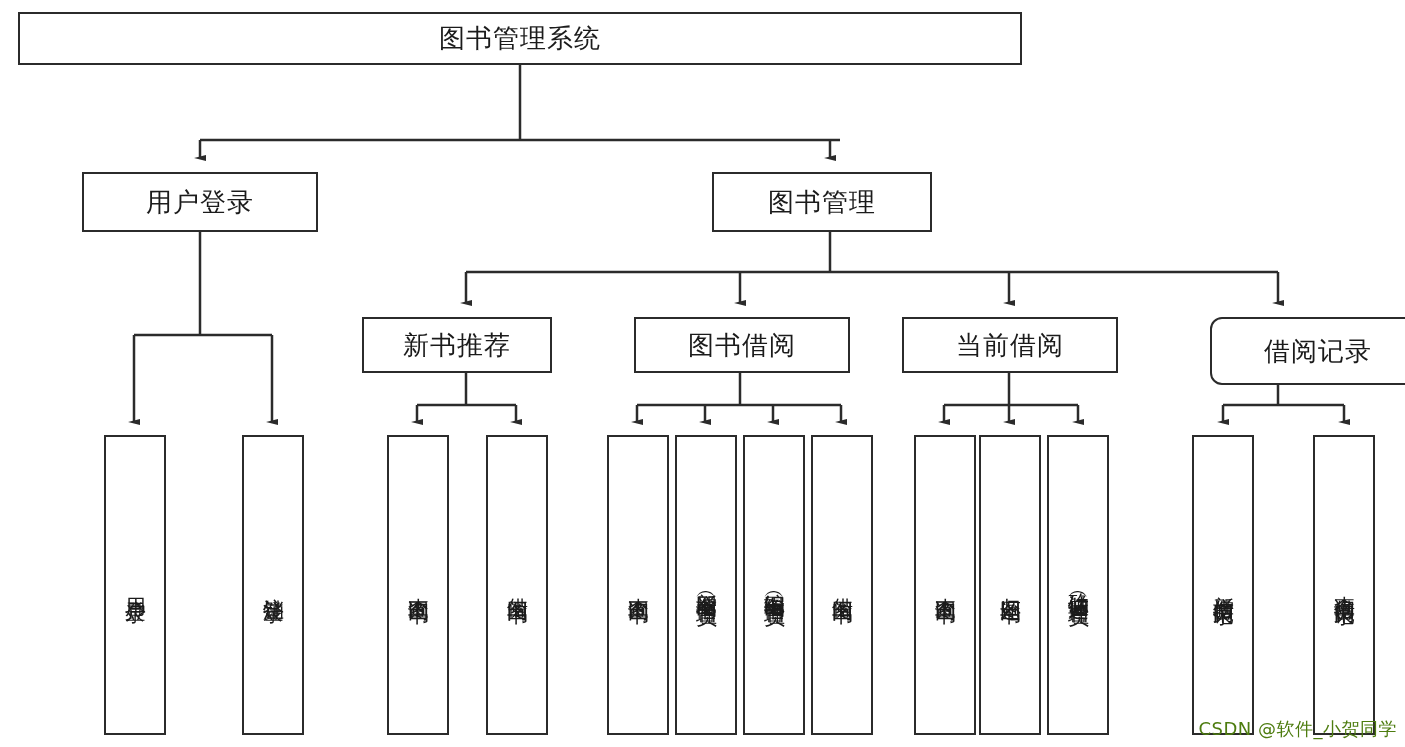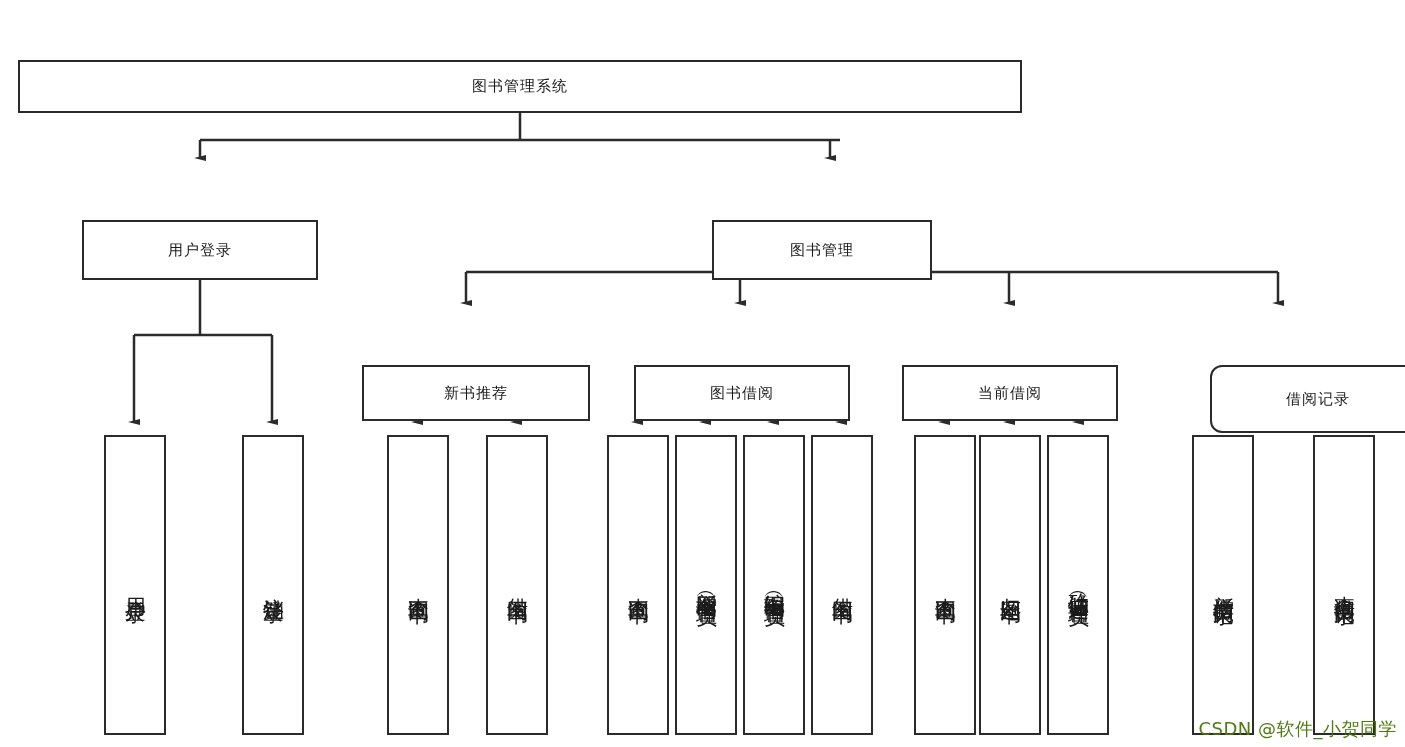--- a/index.html
+++ b/index.html
@@ -28,24 +28,23 @@
     position: absolute;
     box-sizing: border-box;
     border: 2px solid #2b2b2b;
     background: #ffffff;
     display: flex;
     align-items: center;
     justify-content: center;
     color: #1b1b1b;
   }
   .node-h {
-    font-size: 15px;
+    font-size: 26px;
     letter-spacing: 1px;
     white-space: nowrap;
-    margin-top: 48px;
   }
   .node-v {
     writing-mode: vertical-rl;
     text-orientation: upright;
     font-size: 21px;
     line-height: 1.18;
     letter-spacing: 2px;
     align-items: center;
     justify-content: center;
     text-align: center;
@@ -137,21 +136,21 @@
     <span>图书管理系统</span>
   </div>
 
   <div class="node-box node-h" style="left:82px; top:172px; width:236px; height:60px;">
     <span>用户登录</span>
   </div>
   <div class="node-box node-h" style="left:712px; top:172px; width:220px; height:60px;">
     <span>图书管理</span>
   </div>
 
-  <div class="node-box node-h" style="left:362px; top:317px; width:228px; height:56px;">
+  <div class="node-box node-h" style="left:362px; top:317px; width:190px; height:56px;">
     <span>新书推荐</span>
   </div>
   <div class="node-box node-h" style="left:902px; top:317px; width:216px; height:56px;">
     <span>当前借阅</span>
   </div>
   <div class="node-box node-h" style="left:634px; top:317px; width:216px; height:56px;">
     <span>图书借阅</span>
   </div>
   <div class="node-box node-h" style="left:1210px; top:317px; width:216px; height:68px;border-radius:12px;">
     <span>借阅记录</span>

